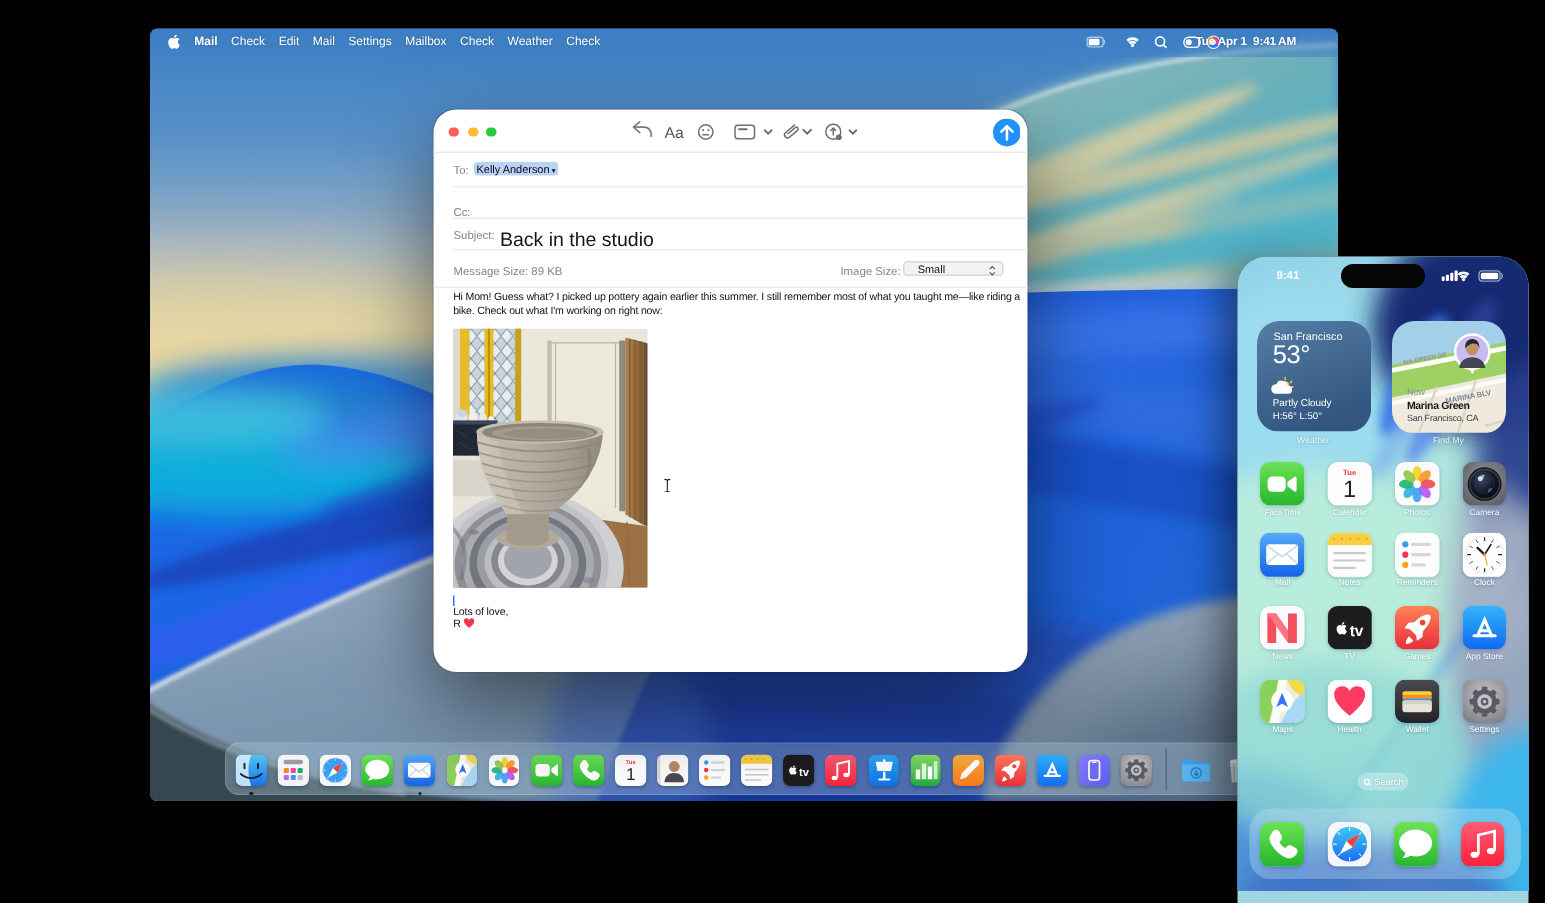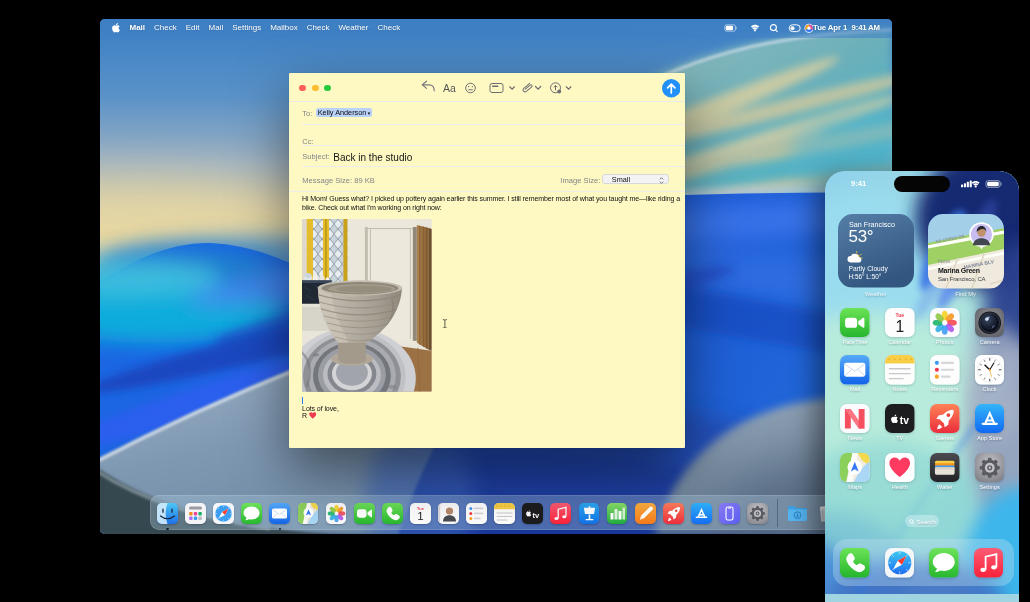--- a/index.html
+++ b/index.html
@@ -9,30 +9,30 @@
 #desktop { position:absolute; left:100px; top:18.5px; width:792px; height:515.5px;
   border-radius:5px; overflow:hidden; background:#4a86c2; }
 #wp { position:absolute; left:0; top:0; }
 
 #menubar { position:absolute; left:0; top:0; width:100%; height:18.5px;
   display:flex; align-items:center; color:#fff; font-size:8px; }
 #menubar .apple { margin-left:11.5px; }
 #menubar .items { display:flex; gap:9px; margin-left:10px; font-weight:400; text-shadow:0 0 2px rgba(0,0,0,.25);}
 #menubar .items .b { font-weight:700; }
 #mstatus { position:absolute; right:79px; top:0; height:18.5px; display:flex; align-items:center; }
-#mclock { position:absolute; right:12px; top:0; height:18.5px; line-height:18.5px;
+#mclock { position:absolute; right:28px; top:0; height:18.5px; line-height:18.5px;
   font-size:7.8px; font-weight:600; color:#fff; letter-spacing:-0.1px; text-shadow:0 0 2px rgba(0,0,0,.25);text-align:right;}
 
 #mailwin { position:absolute; left:289.3px; top:73.2px; width:395.6px; height:375.2px;
-  background:#fef9c3; border-radius:1px; box-shadow:0 22px 55px rgba(0,0,0,.5), 0 0 1px rgba(0,0,0,.35); }
+  background:#ffffff; border-radius:15px; box-shadow:0 22px 55px rgba(0,0,0,.5), 0 0 1px rgba(0,0,0,.35); }
 .tl { position:absolute; width:6.6px; height:6.6px; border-radius:50%; top:11.7px; }
 .hdiv { position:absolute; left:0; width:100%; height:1px; background:#e9e9e9; }
 .fdiv { position:absolute; left:13px; right:0; height:1px; background:#ededed; }
 .flabel { position:absolute; left:13px; font-size:7.6px; color:#848487; }
-.fval { position:absolute; font-size:10px; color:#151515; }
+.fval { position:absolute; font-size:13px; color:#151515; }
 #token { position:absolute; left:26.9px; top:34.8px; width:55.6px; height:9px; white-space:nowrap;
   background:#b9d2f8; border-radius:2.5px; font-size:7.3px; color:#0a0a0a;
   text-align:center; line-height:9px; }
 #imgsize { position:absolute; left:312.5px; top:100.6px; width:67px; height:10.6px;
   background:#f3f3f4; border:0.5px solid #d8d8da; border-radius:3px; font-size:7.3px; color:#111; line-height:10px; padding-left:9px; }
 #body-text { position:absolute; left:12.8px; top:121.8px; width:385px;
   font-size:7.05px; line-height:8.75px; color:#111; letter-spacing:-0.12px;}
 #photo { position:absolute; left:12.8px; top:145.6px; width:129.8px; height:172.8px; }
 #caret { position:absolute; left:12.8px; top:324.3px; width:1.4px; height:6.6px; background:#3478f6; }
 #closing { position:absolute; left:12.8px; top:331.8px; font-size:7.05px; letter-spacing:-0.1px; line-height:7.3px; color:#111; }

